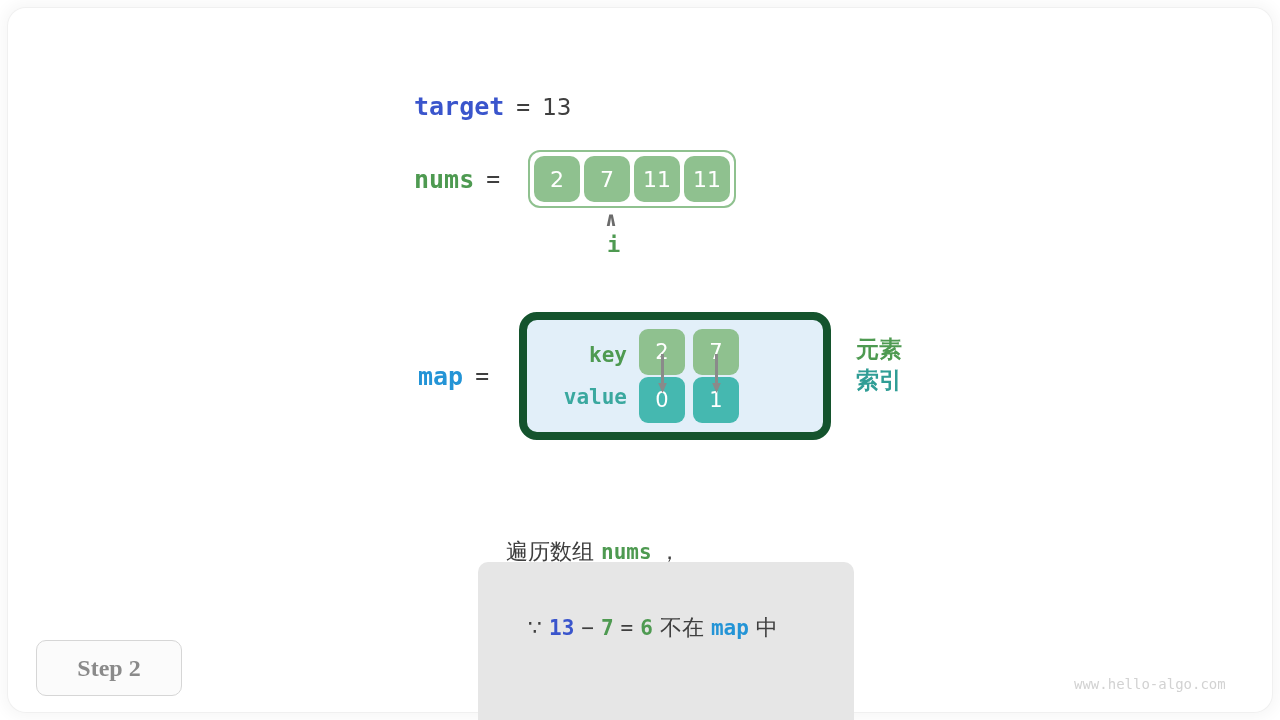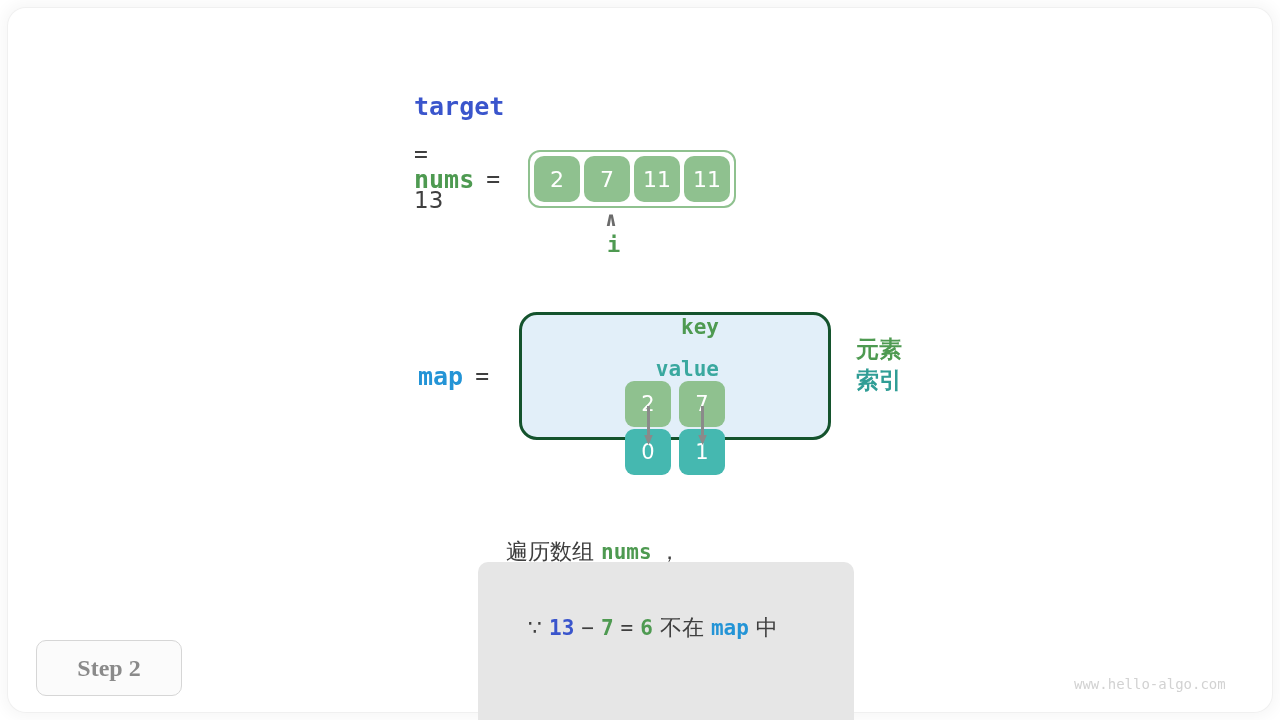--- a/index.html
+++ b/index.html
@@ -35,23 +35,22 @@
     font-family: "DejaVu Sans", sans-serif;
   }
 
   
   #target-row {
     position: absolute;
     left: 414px;
     top: 92px;
     display: flex;
     align-items: baseline;
-    gap: 20px;
+    gap: 12px;
     white-space: pre;
-    flex-direction: column;
   }
   #target-name {
     font-size: 25px;
     color: #3a55cc;
   }
   #target-eq {
     font-size: 23px;
     color: #3f3f3f;
     font-family: "DejaVu Sans Mono", monospace;
   }
@@ -134,28 +133,27 @@
   }
   #map-eq {
     font-size: 23px;
     color: #3f3f3f;
     font-family: "DejaVu Sans Mono", monospace;
     margin-right: 30px;
   }
   #map-box {
     width: 312px;
     height: 128px;
-    border: 3px solid #14532d;
+    border: 8px solid #14532d;
     border-radius: 18px;
     background: #e2eff9;
     display: flex;
     align-items: center;
     position: relative;
     box-sizing: border-box;
-    flex-direction: column;
   }
   #map-labels {
     width: 112px;
     display: flex;
     flex-direction: column;
     justify-content: center;
     align-items: flex-end;
     gap: 18px;
     padding-right: 12px;
     box-sizing: border-box;

